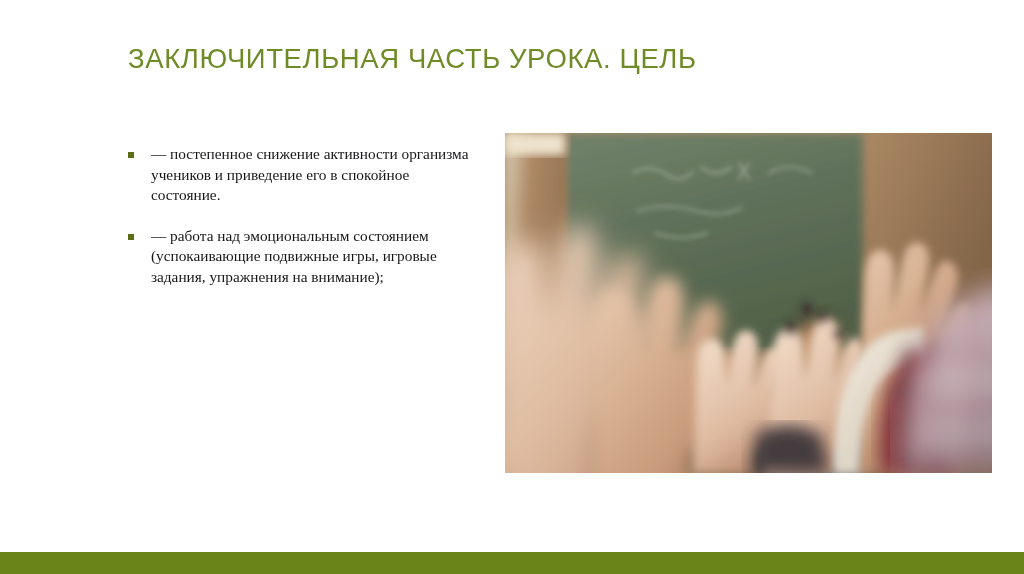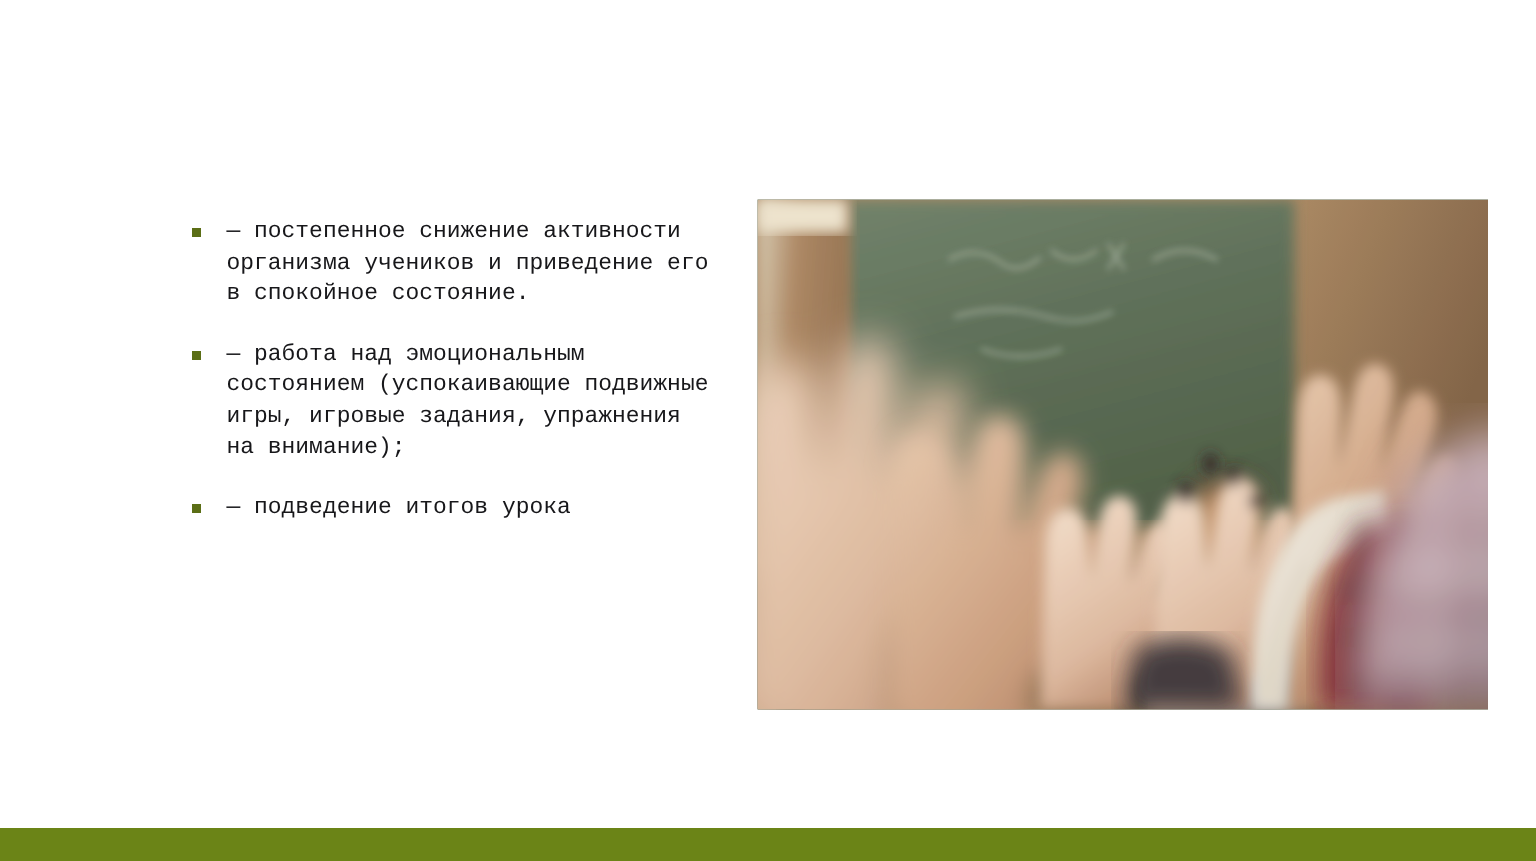--- a/index.html
+++ b/index.html
@@ -57,21 +57,21 @@
   .bullet-marker {
     flex: 0 0 auto;
     width: 6px;
     height: 6px;
     background: #5B6E16;
     margin-top: 8px;
     margin-right: 17px;
   }
   .bullet-text {
     flex: 1 1 auto;
-    font-family: Liberation Mono, monospace;
+    font-family: Liberation Serif, serif;
     font-size: 15.3px;
     line-height: 20.6px;
     color: #17171a;
     text-align: left;
   }
 
   
   .photo {
     position: absolute;
     left: 505px;
@@ -92,38 +92,35 @@
     height: 22px;
     background: #6B8417;
   }
 </style>
 </head>
 <body>
 
 <div class="slide">
 
   <div class="title-block">
+    <div class="title-line">ЗАКЛЮЧИТЕЛЬНАЯ ЧАСТЬ УРОКА. ЦЕЛЬ</div>
   </div>
 
   <div class="body-col">
 
     <div class="bullet-row">
       <span class="bullet-marker"></span>
       <span class="bullet-text">— постепенное снижение активности организма учеников и приведение его в спокойное состояние.</span>
     </div>
 
     <div class="bullet-row">
       <span class="bullet-marker"></span>
       <span class="bullet-text">— работа над эмоциональным состоянием (успокаивающие подвижные игры, игровые задания, упражнения на внимание);</span>
     </div>
 
-    <div class="bullet-row">
-      <span class="bullet-marker"></span>
-      <span class="bullet-text">— подведение итогов урока</span>
-    </div>
 
 
   </div>
 
   <div class="photo">
     <svg viewBox="0 0 487 340" preserveAspectRatio="xMidYMid slice">
       <defs>
         <linearGradient id="board" x1="0" y1="0" x2="0.35" y2="1">
           <stop offset="0%" stop-color="#6b7d63"></stop>
           <stop offset="45%" stop-color="#586a52"></stop>

